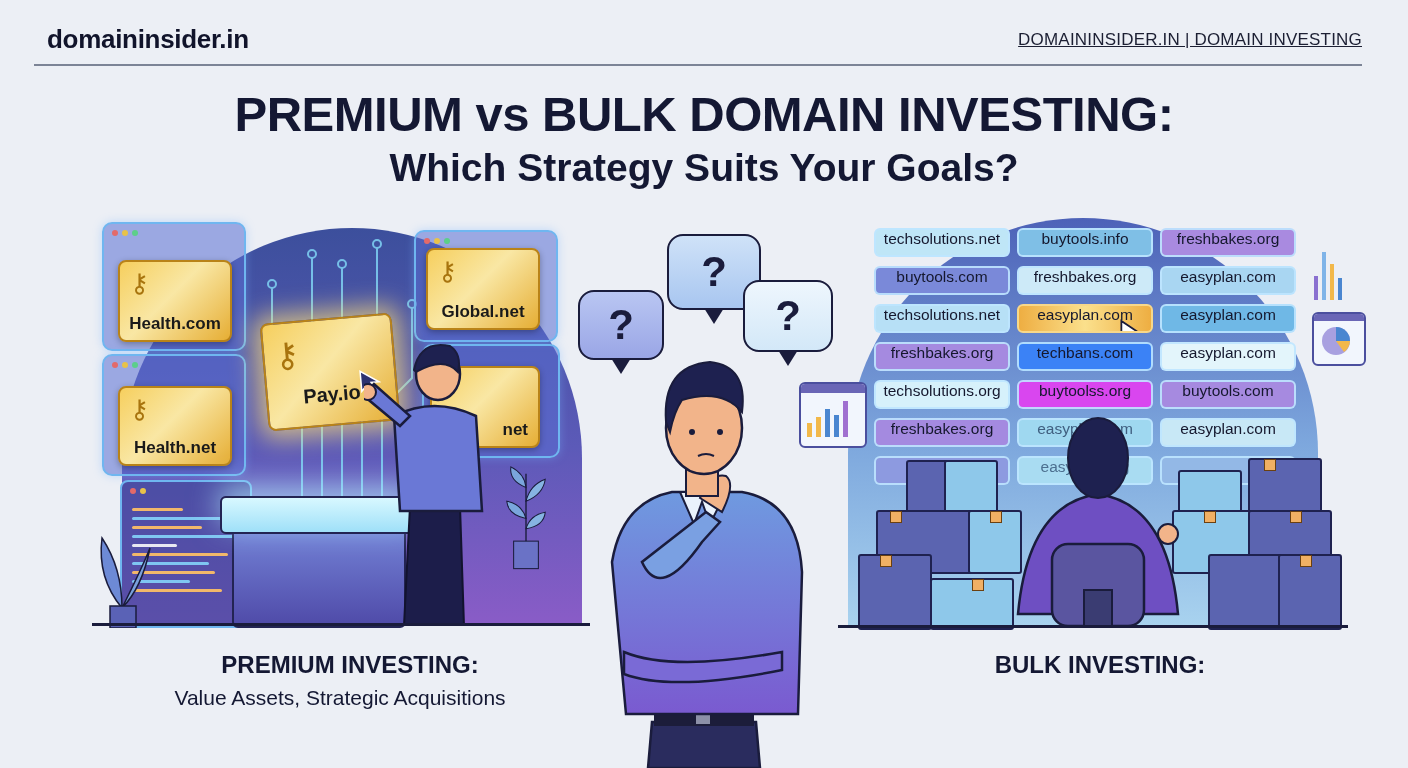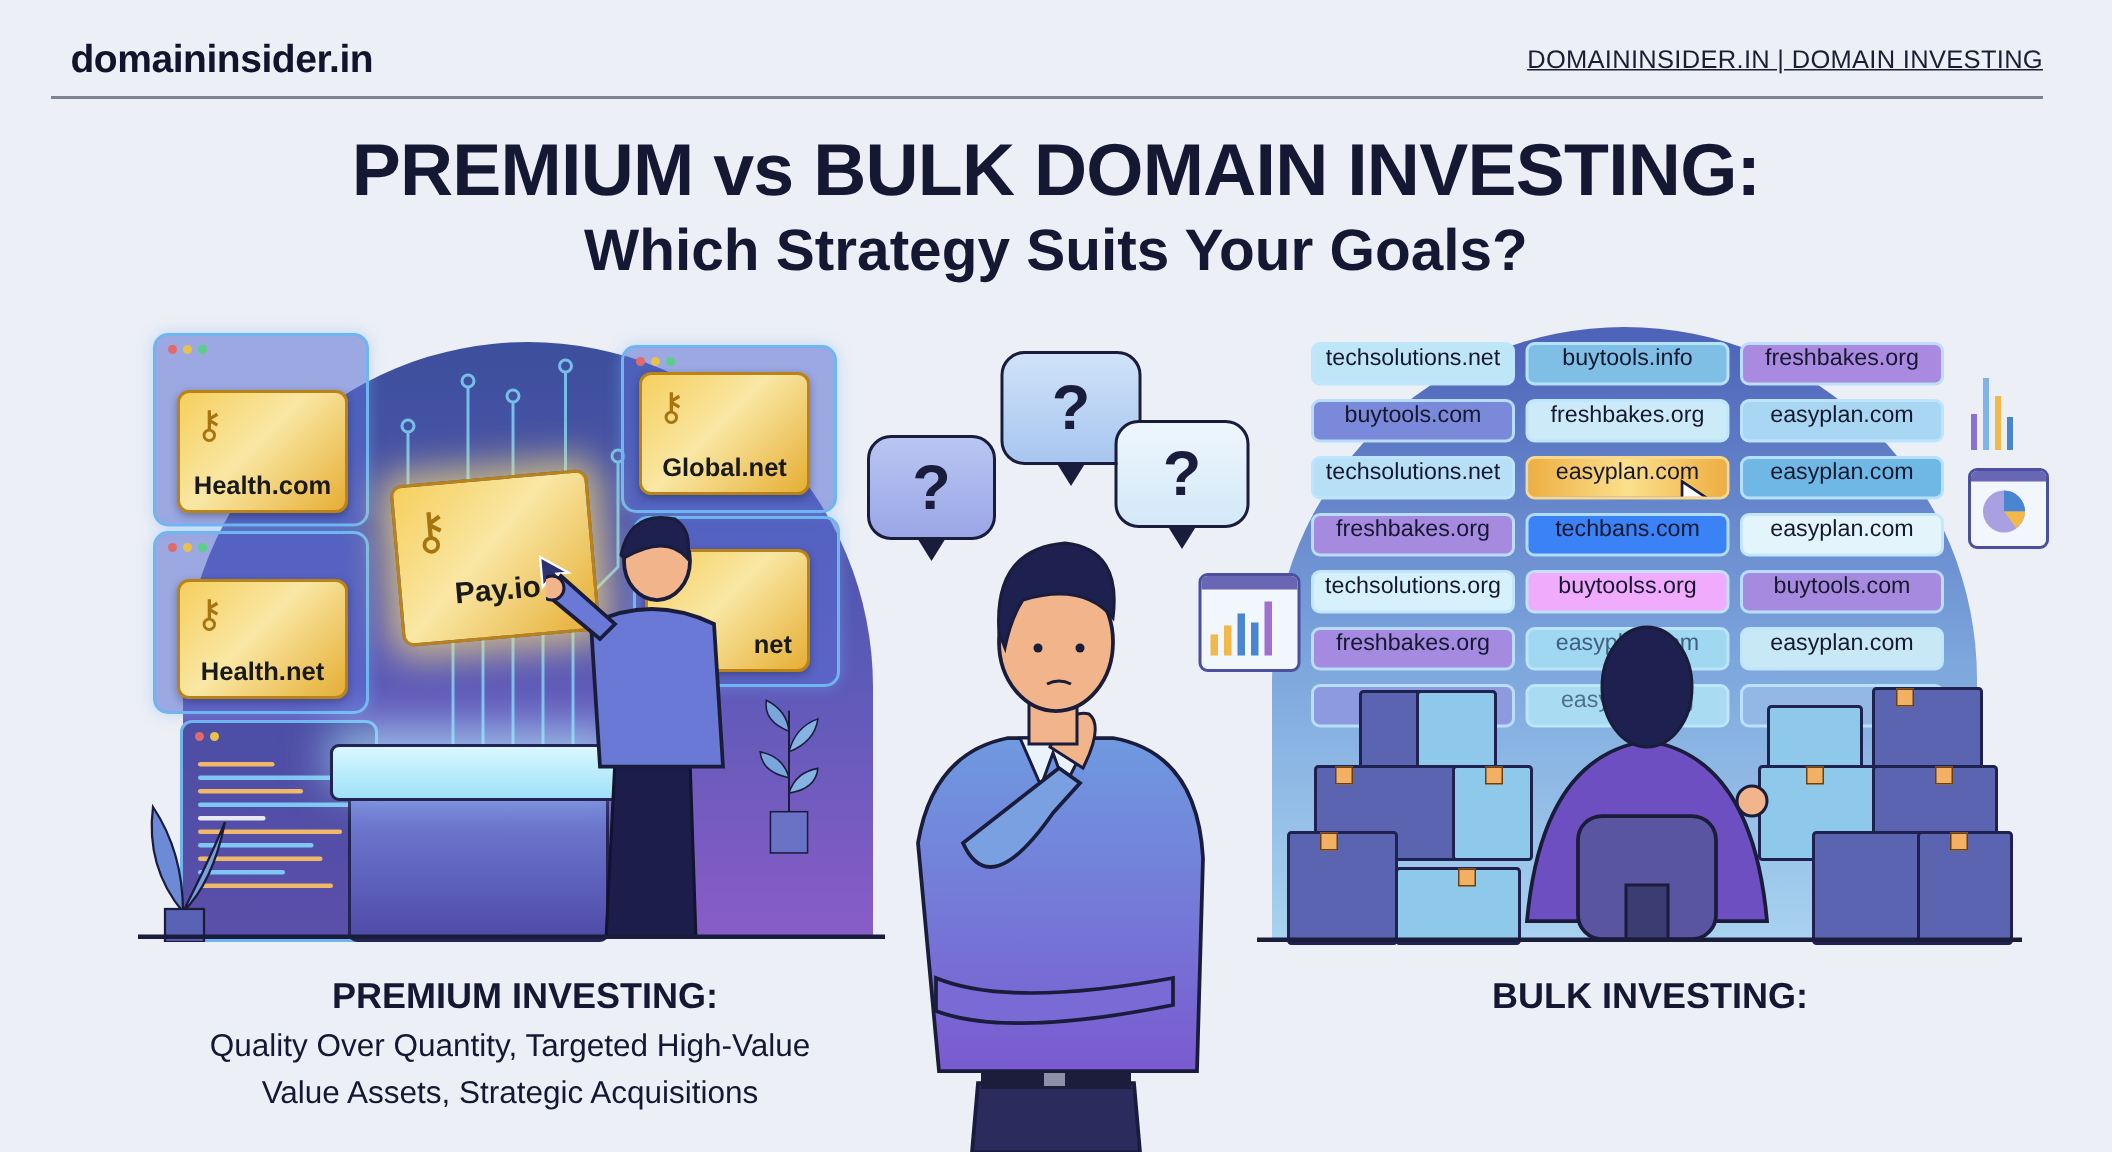--- a/index.html
+++ b/index.html
@@ -244,21 +244,21 @@
       </div>
     <div class="chip" style="background:#3b82f6">
         <span>techbans.com</span>
       </div>
     <div class="chip" style="background:#e3f5fb">
         <span>easyplan.com</span>
       </div>
     <div class="chip" style="background:#d6f1fb">
         <span>techsolutions.org</span>
       </div>
-    <div class="chip" style="background:#f0abfc">
+    <div class="chip" style="background:#d946ef">
         <span>buytoolss.org</span>
       </div>
     <div class="chip" style="background:#a68ae0">
         <span>buytools.com</span>
       </div>
     <div class="chip" style="background:#a48ae0">
         <span>freshbakes.org</span>
       </div>
     <div class="chip" style="background:#9fd8f0;color:#406080">
         <span>easyplan.com</span>
@@ -340,19 +340,18 @@
   <div style="height:7px;background:#6a66b6;border-radius:4px 4px 0 0;"></div>
   <svg width="46" height="40" viewBox="0 0 46 40">
     <circle cx="22" cy="20" r="14" fill="#a8a0e0"></circle>
     <path d="M22 20 L22 6 A14 14 0 0 1 36 20 Z" fill="#4a86d0"></path>
     <path d="M22 20 L36 20 A14 14 0 0 1 30 31 Z" fill="#f2b84a"></path>
   </svg>
 </div>
 
 <div class="sec-title" style="left:80px;width:540px;top:651px;">PREMIUM INVESTING:</div>
 <div class="sec-desc" style="left:60px;width:560px;top:682px;">
-  <div>Quality Over Quantity, Targeted High-Value</div>
   <div>Value Assets, Strategic Acquisitions</div>
 </div>
 
 <div class="sec-title" style="left:820px;width:560px;top:651px;">BULK INVESTING:</div>
 <div class="sec-desc" style="left:820px;width:560px;top:682px;">
 </div>
 
 </body></html>

